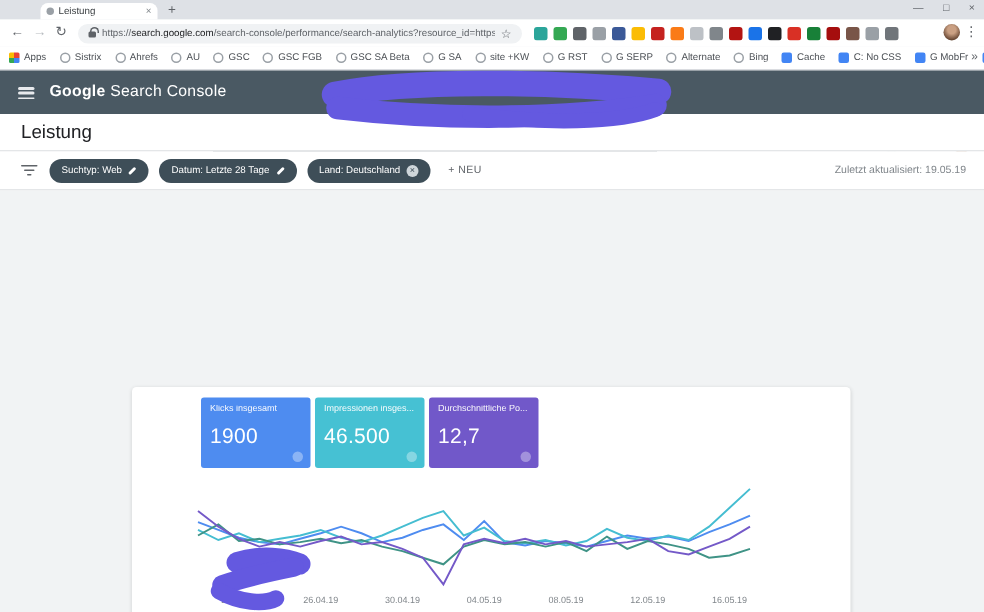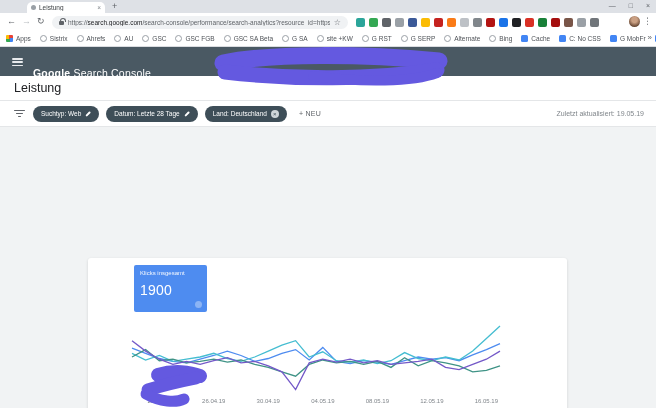--- a/index.html
+++ b/index.html
@@ -43,21 +43,21 @@
   .bm-ico{width:7px;height:7px;flex:none;}
   .bm-ico.globe{border:1px solid #9aa0a6;border-radius:50%;}
   .bm-ico.apps-grid{background:conic-gradient(#ea4335 0 25%,#4285f4 0 50%,#34a853 0 75%,#fbbc04 0);border-radius:1px;}
   .bm-ico.blue-square{background:#4285f4;border-radius:1.5px;}
   #bm-overflow{position:absolute;right:4px;top:33px;font-size:8px;color:#5f6368;}
 
   
   #gscheader{left:0;top:47px;width:656px;height:29px;background:#4a5963;}
   #hamburger{left:12px;top:11px;width:11px;height:8px;display:flex;flex-direction:column;justify-content:space-between;}
   #hamburger i{height:1.5px;background:#e8eaed;border-radius:1px;}
-  #gsclogo{left:33px;top:20px;font-size:10.5px;color:#fff;letter-spacing:.2px;white-space:nowrap;text-align:right;}
+  #gsclogo{left:33px;top:8px;font-size:10.5px;color:#fff;letter-spacing:.2px;white-space:nowrap;text-align:right;}
   #gsclogo .g1{font-weight:bold;}
   #consolesearch{left:142px;top:52px;width:296px;height:19px;background:#5b6a74;border-radius:2px;
     display:flex;align-items:center;padding:0 8px;gap:6px;}
   .magnifier{width:6px;height:6px;border:1.3px solid #cfd6da;border-radius:50%;position:relative;flex:none;}
   .magnifier::after{content:"";position:absolute;width:3px;height:1.3px;background:#cfd6da;
     transform:rotate(45deg);right:-3px;bottom:-1px;}
   #consolesearch input{background:transparent;border:none;outline:none;flex:1;font-size:7px;color:#fff;}
   #helpbtn{right:56px;top:53px;width:11px;height:11px;border:1px solid #dfe3e6;border-radius:50%;
     font-size:6px;color:#dfe3e6;text-align:center;line-height:10px;}
   #gsc-avatar{right:8px;top:53px;width:14px;height:14px;}
@@ -273,20 +273,30 @@
 
 <div id="content" class="abs">
 
   <div id="paneltop" class="abs">
     <div id="cards">
         <div class="mcard" style="background: rgb(78, 140, 240);">
           <div class="mlabel">Klicks insgesamt</div>
           <div class="mvalue">1900</div>
           <span class="mcirc"></span>
         </div>
+        <div class="mcard" style="background: rgb(70, 193, 211);">
+          <div class="mlabel">Impressionen insges...</div>
+          <div class="mvalue">46.500</div>
+          <span class="mcirc"></span>
+        </div>
+        <div class="mcard" style="background: rgb(113, 88, 201);">
+          <div class="mlabel">Durchschnittliche Po...</div>
+          <div class="mvalue">12,7</div>
+          <span class="mcirc"></span>
+        </div>
       </div>
     <div id="chartwrap">
       <svg id="chart-svg" viewBox="0 0 368 74">
           <polyline points="0.0,28.1 13.6,33.3 27.3,38.5 40.9,41.4 54.5,42.9 68.1,39.2 81.8,35.5 95.4,31.1 109.0,35.5 122.7,41.4 136.3,38.5 149.9,33.3 163.6,29.6 177.2,40.0 190.8,27.4 204.4,41.4 218.1,43.7 231.7,40.7 245.3,42.2 259.0,44.4 272.6,40.7 286.2,37.0 299.9,39.2 313.5,37.7 327.1,40.7 340.7,34.8 354.4,29.6 368.0,23.7" fill="none" stroke="#4e8cf0" stroke-width="1.3"></polyline>
           <polyline points="0.0,33.3 13.6,40.0 27.3,35.5 40.9,41.4 54.5,39.2 68.1,37.0 81.8,33.3 95.4,38.5 109.0,41.4 122.7,37.0 136.3,31.1 149.9,25.2 163.6,20.7 177.2,37.0 190.8,31.8 204.4,40.7 218.1,42.2 231.7,40.0 245.3,43.7 259.0,40.7 272.6,32.6 286.2,38.5 299.9,40.7 313.5,37.0 327.1,40.0 340.7,31.1 354.4,18.5 368.0,5.9" fill="none" stroke="#45bdd1" stroke-width="1.3"></polyline>
           <polyline points="0.0,37.0 13.6,29.6 27.3,40.7 40.9,39.2 54.5,42.9 68.1,41.4 81.8,39.2 95.4,42.2 109.0,40.0 122.7,44.4 136.3,47.4 149.9,51.8 163.6,56.2 177.2,44.4 190.8,40.0 204.4,42.9 218.1,41.4 231.7,44.4 245.3,41.4 259.0,47.4 272.6,37.7 286.2,45.9 299.9,40.7 313.5,42.9 327.1,45.9 340.7,51.8 354.4,50.3 368.0,45.9" fill="none" stroke="#3f9386" stroke-width="1.3"></polyline>
           <polyline points="0.0,20.7 13.6,31.1 27.3,39.2 40.9,44.4 54.5,41.4 68.1,44.4 81.8,40.7 95.4,37.7 109.0,42.9 122.7,41.4 136.3,45.9 149.9,51.8 163.6,69.6 177.2,42.9 190.8,39.2 204.4,42.2 218.1,39.2 231.7,42.9 245.3,40.7 259.0,44.4 272.6,42.9 286.2,41.4 299.9,39.2 313.5,47.4 327.1,49.6 340.7,44.4 354.4,39.2 368.0,31.1" fill="none" stroke="#7459c8" stroke-width="1.3"></polyline>
         </svg>
     </div>
     <div id="chartticks">

